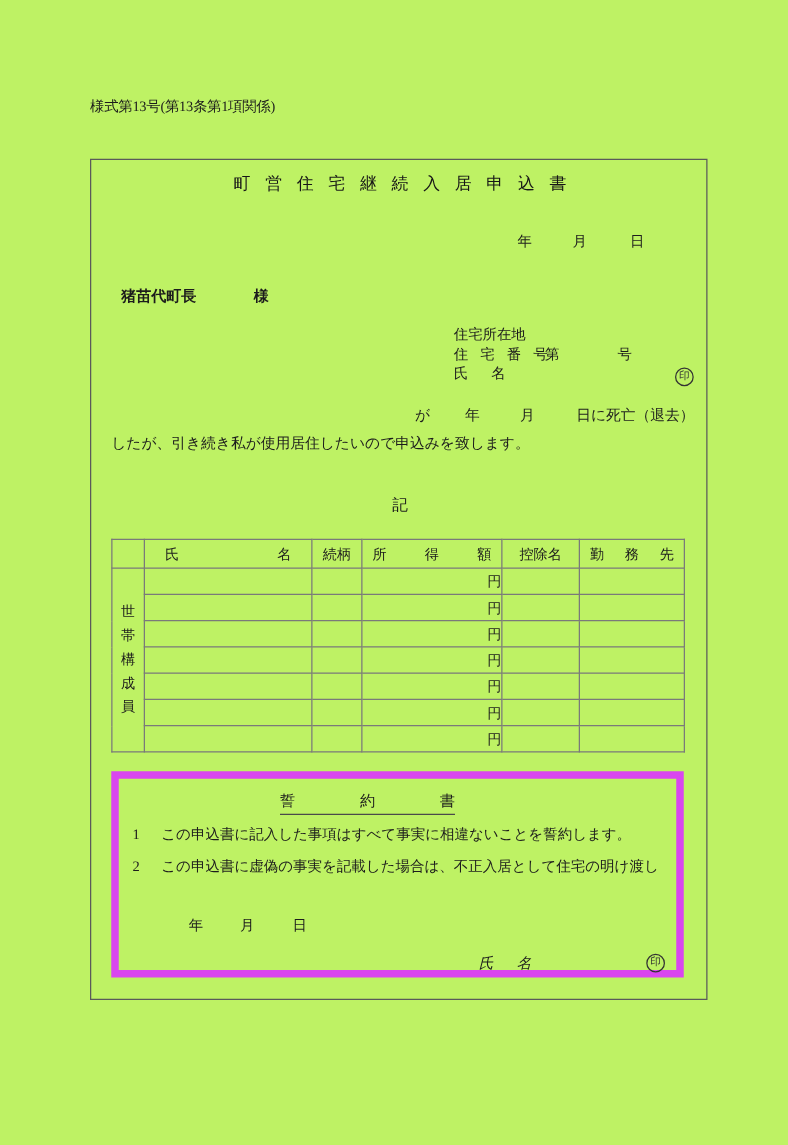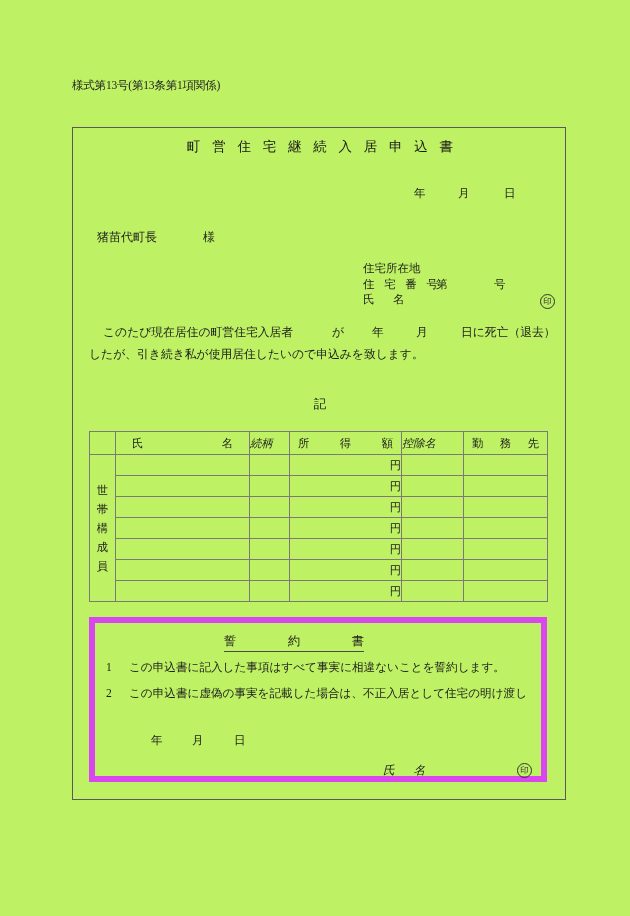--- a/index.html
+++ b/index.html
@@ -80,20 +80,21 @@
   .date-top .d-m { position: absolute; left: 85px; }
   .date-top .d-d { position: absolute; left: 131px; }
 
   
   .addressee {
     position: absolute;
     left: 24px;
     top: 101px;
     font-size: 12px;
     color: #1c1c1c;
+    font-weight: bold;
   }
   .addressee .sama { padding-left: 46px; }
 
   
   .applicant {
     position: absolute;
     left: 290px;
     top: 133px;
     width: 200px;
     font-size: 11.5px;
@@ -169,21 +170,21 @@
     box-sizing: border-box;
   }
   .hh-table th { height: 23px; }
   .col-label  { width: 26px; }
   .col-name   { width: 134px; }
   .col-rel    { width: 40px; }
   .col-income { width: 112px; }
   .col-ded    { width: 62px; }
   .col-work   { width: 84px; }
 
-  .th-center { text-align: left; font-style: italic; }
+  .th-center { text-align: center; }
   .th-spread {
     display: block;
     text-align: justify;
     text-align-last: justify;
     padding: 0 12px;
   }
   .th-spread.narrow { padding: 0 8px; }
   .th-spread.wide { padding: 0 16px; }
 
   .label-cell {
@@ -283,21 +284,20 @@
         </div>
         <div class="row">
           <span>氏</span>
           <span class="nm">名</span>
         </div>
         <div class="seal">印</div>
       </div>
 
       <div class="body-text">
         <div class="l1">
-          <span class="t1">このたび現在居住の町営住宅入居者</span>
           <span class="ga">が</span>
           <span class="yy">年</span>
           <span class="mm">月</span>
           <span class="dd">日に死亡（退去）</span>
         </div>
         <div class="l2">したが、引き続き私が使用居住したいので申込みを致します。</div>
       </div>
 
       <div class="ki">記</div>
 

